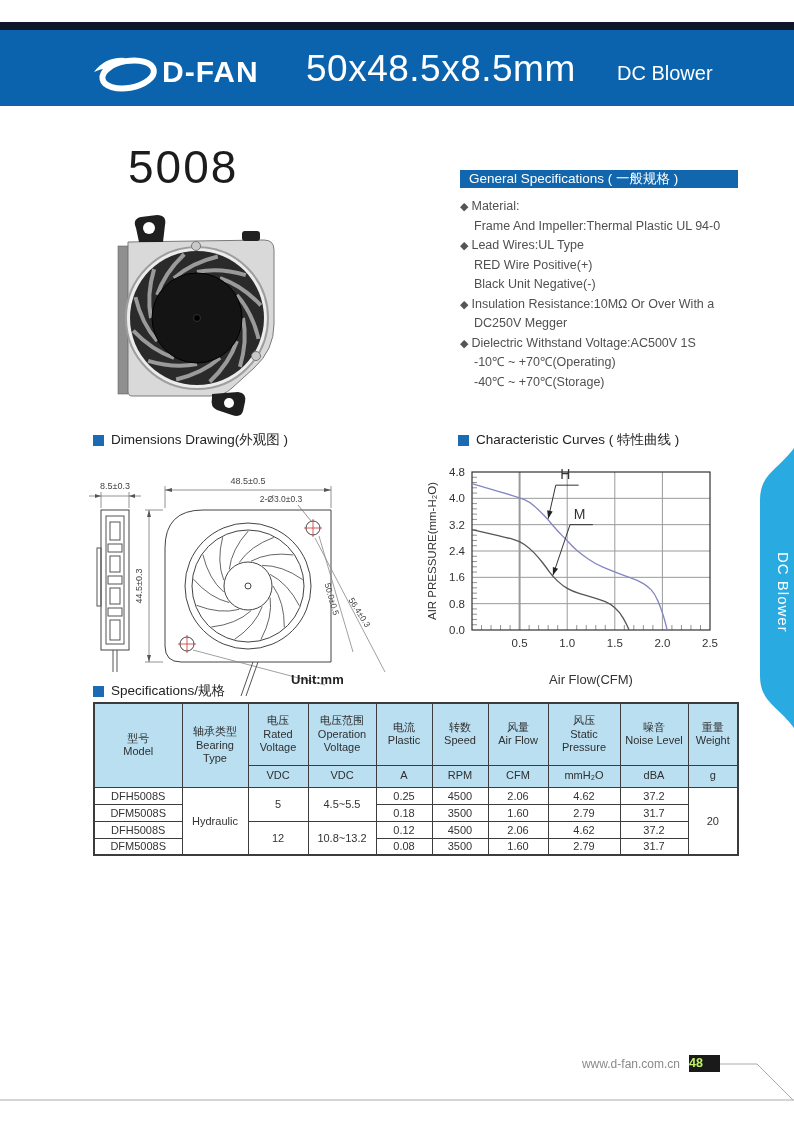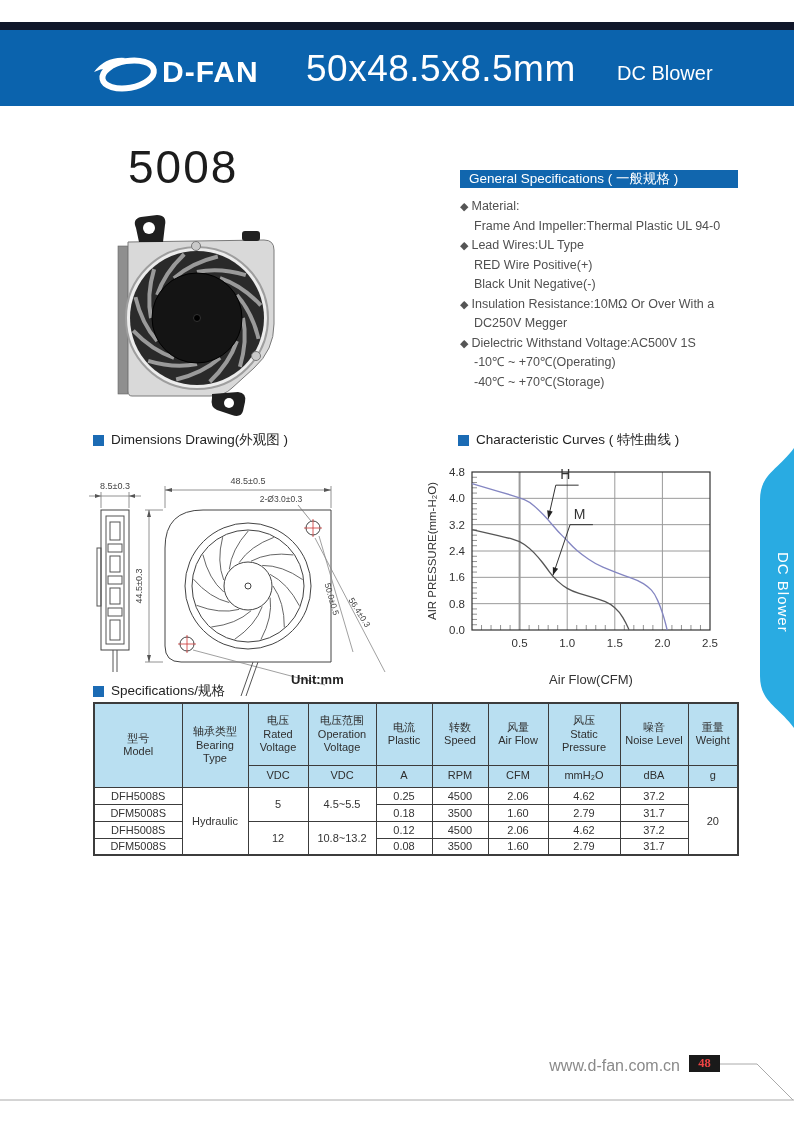--- a/index.html
+++ b/index.html
@@ -41,22 +41,22 @@
   
   .table-wrap { position:absolute; left:93px; top:702px; }
   table.spec-table { border-collapse:collapse; width:644px; table-layout:fixed; border:2px solid #3c3c3c; }
   .spec-table th, .spec-table td { border:1px solid #3c3c3c; text-align:center; vertical-align:middle; padding:0; }
   .spec-table thead th { background:#b9dff1; font-weight:400; color:#2f2f2f; font-size:11px; line-height:13.5px; white-space:pre-line; }
   .spec-table tr.h1 th { height:62px; }
   .spec-table tr.h2 th { height:22px; }
   .spec-table tbody td { font-size:11px; color:#333; height:17px; background:#fff; }
 
   
-  .footer-site { position:absolute; left:540px; top:1057px; width:140px; text-align:right; font-size:16px; color:#8a8a8a; }
-  .footer-page { position:absolute; left:689px; top:1055px; width:31px; height:17px; background:#1a1a1a; color:#ef4444; font-size:12.5px; font-weight:bold; text-align:center; line-height:17px;font-family:Liberation Serif, serif; }
+  .footer-site { position:absolute; left:540px; top:1057px; width:140px; text-align:right; font-size:12px; color:#8a8a8a; }
+  .footer-page { position:absolute; left:689px; top:1055px; width:31px; height:17px; background:#1a1a1a; color:#bef264; font-size:12.5px; font-weight:bold; line-height:17px; }
   .footer-lines { position:absolute; left:0; top:1050px; }
 </style>
 </head>
 <body>
 
 <div class="page">
 
   <div class="header-bar">
     <div class="logo-wrap">
       <svg width="66" height="48" viewBox="0 0 66 48">

